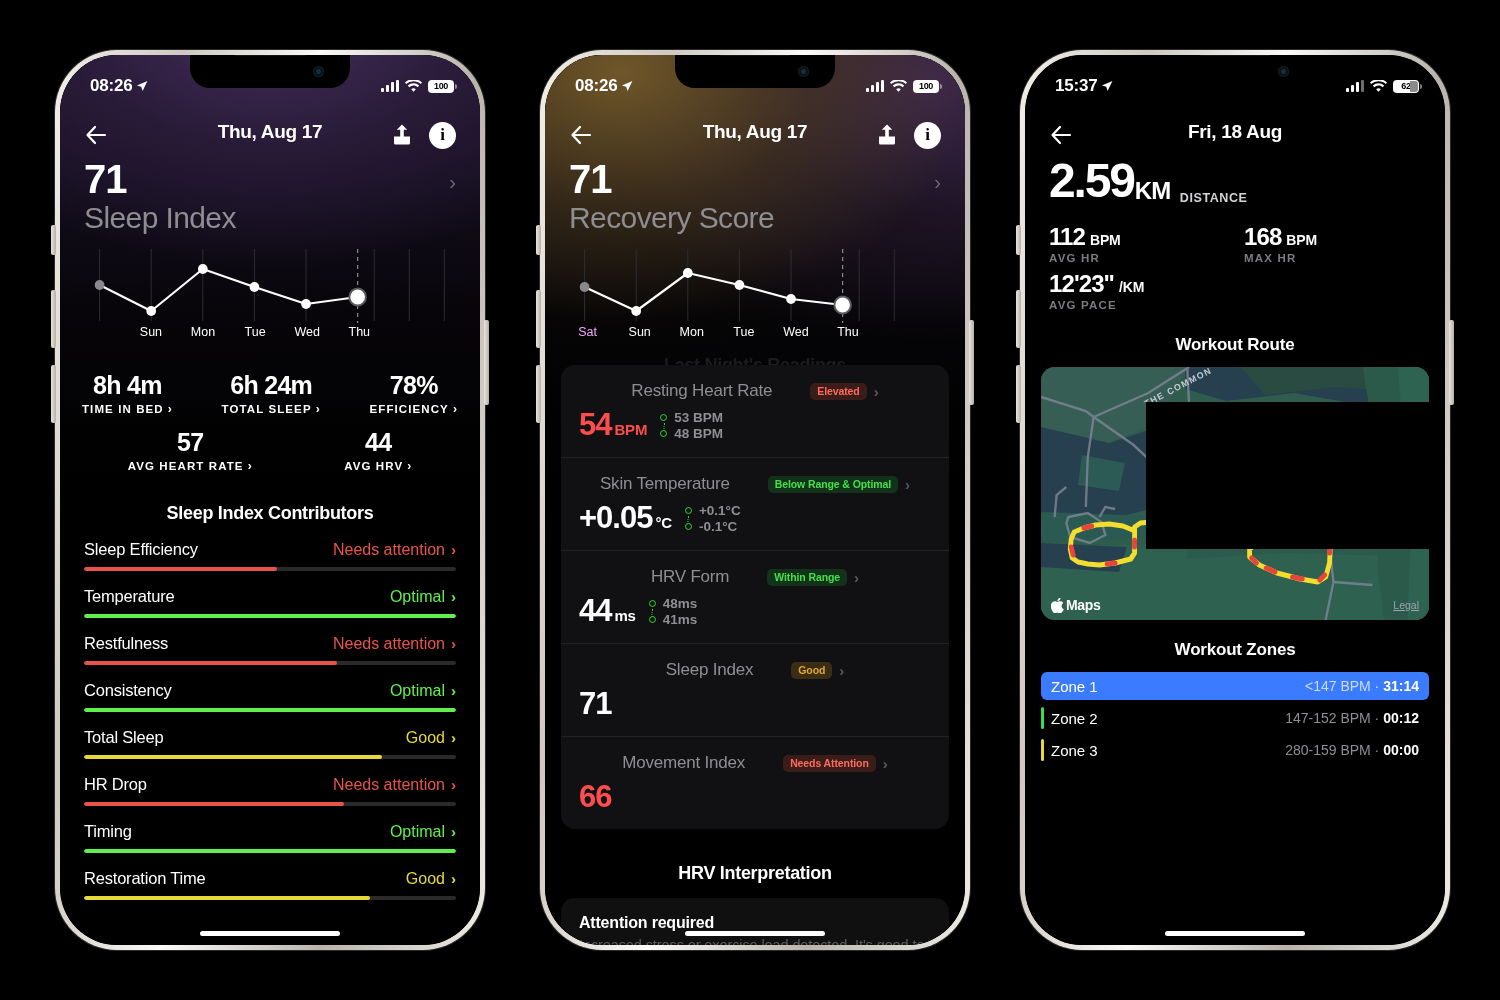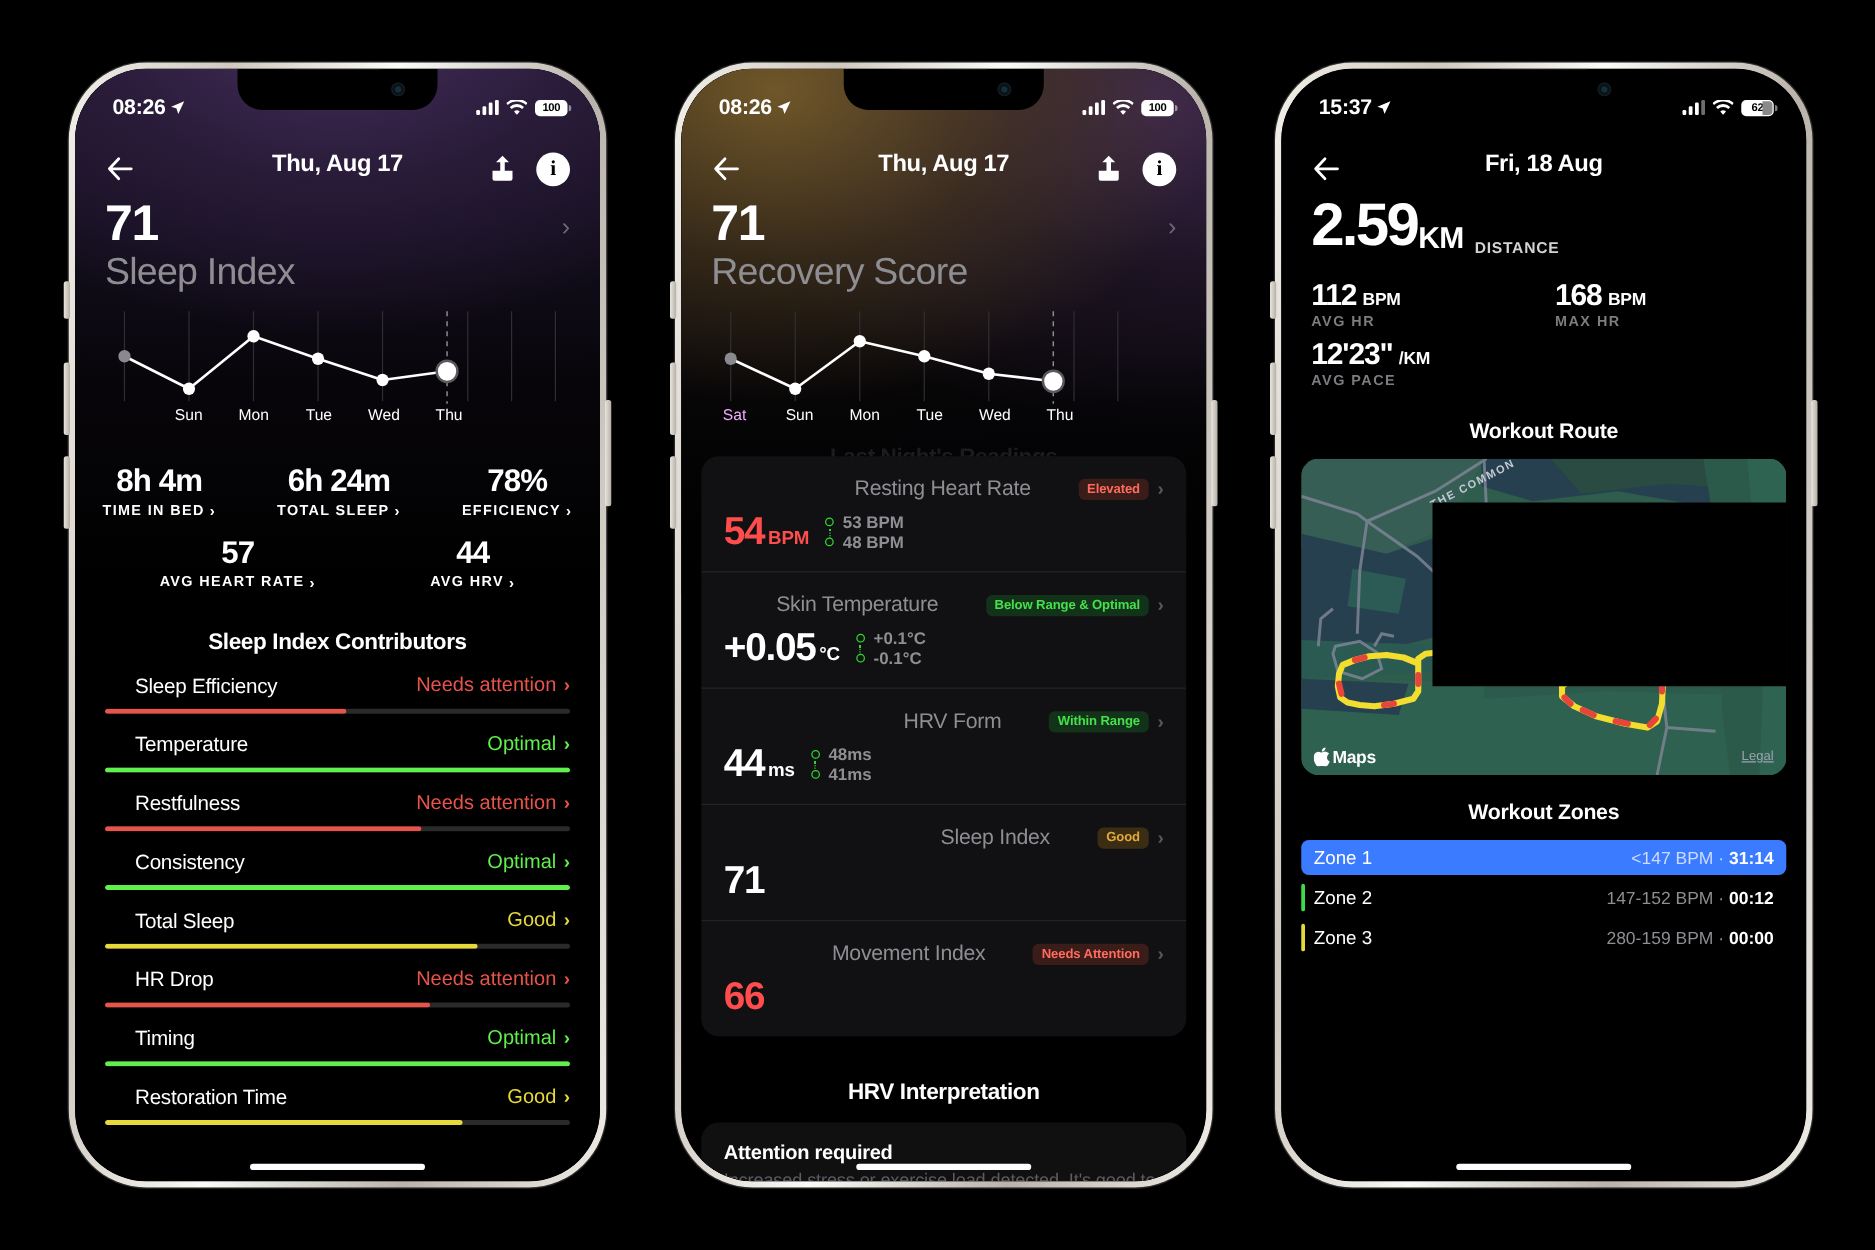--- a/index.html
+++ b/index.html
@@ -121,32 +121,32 @@
                 display:flex; align-items:center; justify-content:center; gap:4px;}
   .sumcell .k .ch { font-size:12px; font-weight:700; }
 
   
   .sect-title { color:#fff; text-align:center; font-size:18px; font-weight:700; letter-spacing:-0.3px;
                 margin-top:30px; position:relative; z-index:20;}
 
   
   .contrib { position:relative; z-index:20; padding: 0 24px; margin-top:16px; }
   .contrib-row { margin-bottom:16px; }
-  .contrib-head { display:flex; align-items:flex-start; justify-content:space-between;margin-left:24px; }
+  .contrib-head { display:flex; align-items:flex-end; justify-content:space-between; }
   .contrib-name { color:#fff; font-size:16.5px; font-weight:500; letter-spacing:-0.2px; }
   .contrib-status { font-size:16px; font-weight:500; display:flex; align-items:center; gap:6px; }
   .contrib-status .ch { font-size:15px; font-weight:700; }
   .track { margin-top:8px; height:4px; border-radius:3px; background:#2a2a2a; overflow:hidden; }
   .fill { height:100%; border-radius:3px; }
 
   
   .card { position:relative; z-index:20; margin:10px 16px 0 16px; background:#111113; border-radius:14px; overflow:hidden;}
   .reading { padding:16px 18px 14px 18px; position:relative; }
   .reading + .reading { border-top:1px solid #232325; }
-  .r-top { display:flex; align-items:center; justify-content:flex-end;gap:38px; }
+  .r-top { display:flex; align-items:center; justify-content:center;gap:38px; }
   .r-name { color:#8e8e93; font-size:17px; font-weight:500; letter-spacing:-0.2px; }
   .r-right { display:flex; align-items:center; gap:7px; }
   .pill { font-size:10.5px; font-weight:700; padding:2.5px 7px; border-radius:5px; letter-spacing:-0.1px; }
   .r-chev { color:#5a5a5e; font-size:15px; font-weight:600; }
   .r-bottom { display:flex; align-items:center; gap:12px; margin-top:6px; }
   .r-val { font-size:31px; font-weight:700; letter-spacing:-1px; display:flex; align-items:baseline; gap:3px; }
   .r-unit { font-size:15px; font-weight:700; letter-spacing:-0.2px; }
   .r-range { display:flex; flex-direction:column; gap:1px; }
   .r-range div { display:flex; align-items:center; gap:6px; color:#8e8e93; font-size:13.5px; font-weight:700; }
   .dotcol { position:relative; width:9px; display:flex; align-items:center; justify-content:center; }

